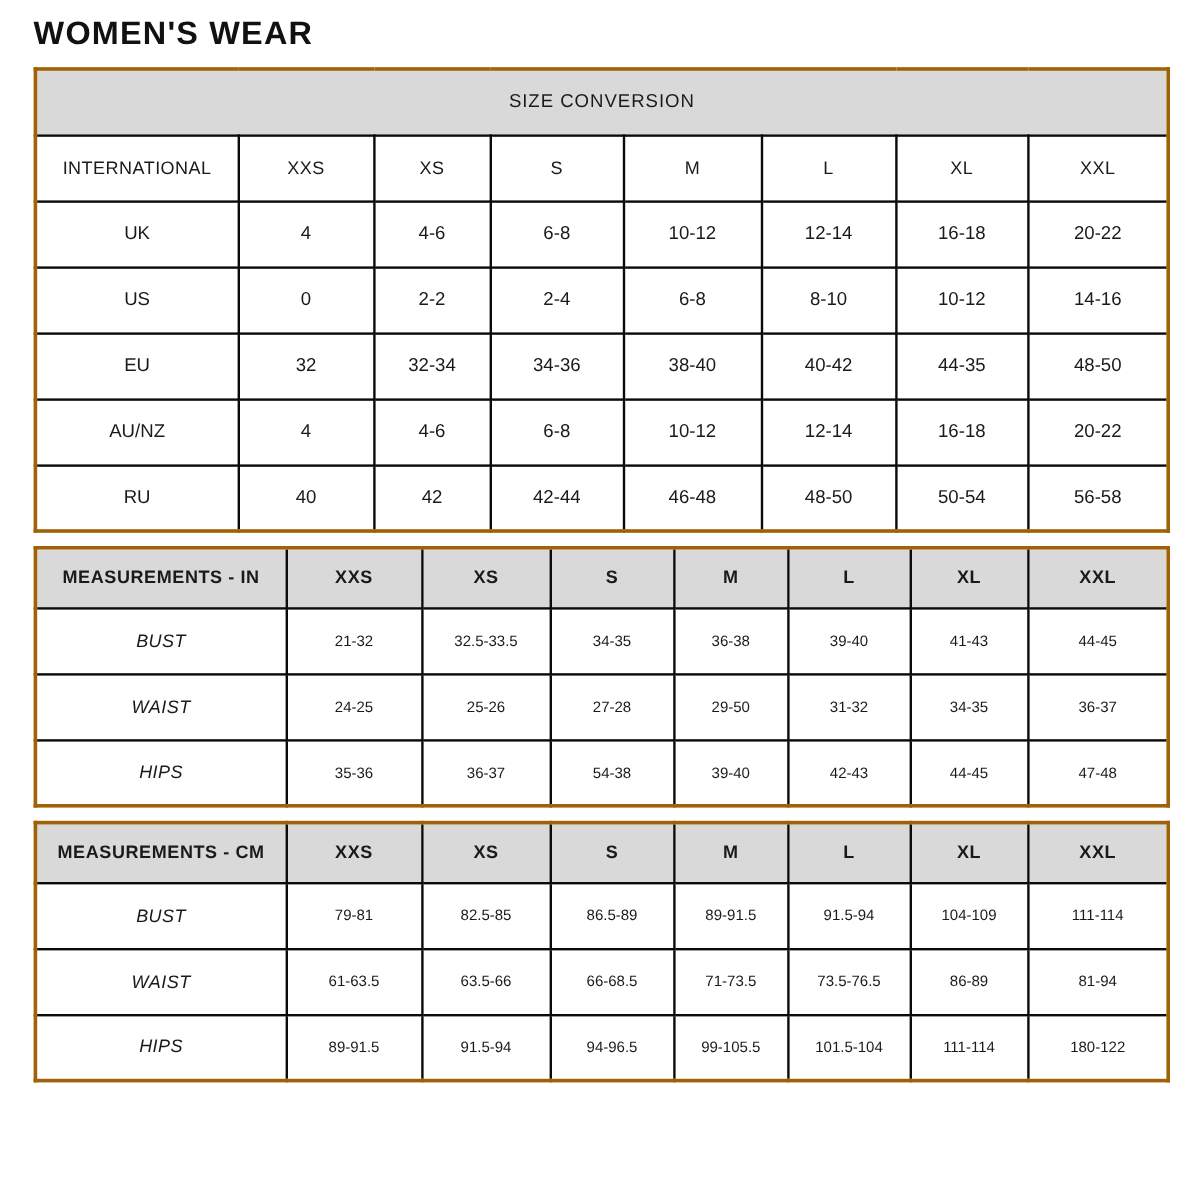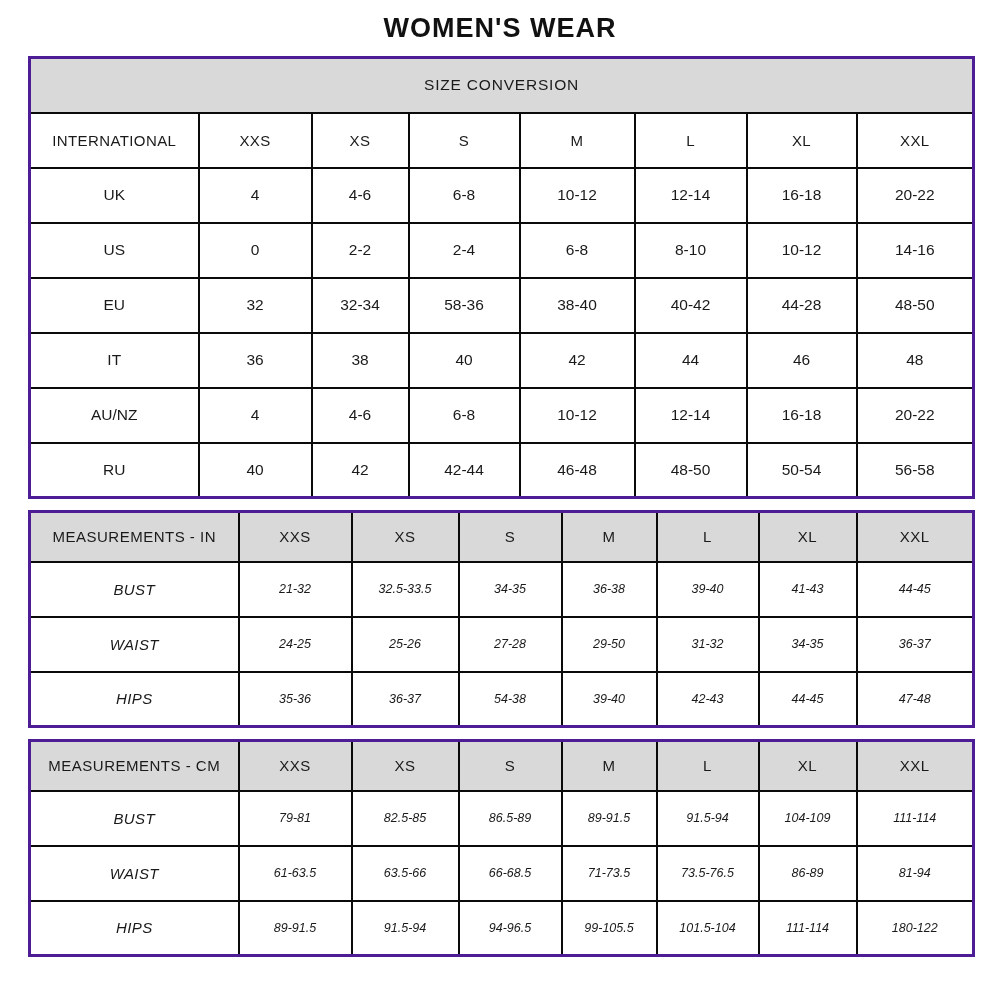--- a/index.html
+++ b/index.html
@@ -5,33 +5,32 @@
   * { box-sizing: border-box; }
   html, body {
     margin: 0; padding: 0;
     width: 1000px; height: 1000px;
     background: #ffffff;
     font-family: "Liberation Sans", sans-serif;
     color: #1a1a1a;
   }
   .page { padding: 0 28px; }
   .title {
-    text-align: center;
     font-size: 27px;
     font-weight: 700;
     letter-spacing: 1px;
     padding: 13px 0 12px 0;
     color: #111111;
   }
   table.tbl {
     border-collapse: collapse;
     table-layout: fixed;
     width: 944px;
     margin: 0 0 11px 0;
-    border: 3px solid #4c1d95;
+    border: 3px solid #a16207;
   }
   .tbl td, .tbl th {
     border: 2px solid #0a0a0a;
     text-align: center;
     vertical-align: middle;
     background: #ffffff;
     font-weight: 400;
     padding: 0 4px;
     overflow: hidden;
   }
@@ -41,27 +40,27 @@
     font-weight: 700;
     font-size: 15px;
     letter-spacing: 0.8px;
     height: 50px;
   }
   .conv th, .conv td { height: 55px; font-size: 15.5px; }
   .conv .intl-row th, .conv .intl-row td { font-size: 15px; letter-spacing: 0.4px; }
   
   .meas thead th {
     background: #d9d9d9 !important;
-    font-weight: 400;
+    font-weight: 700;
     font-size: 15px;
     letter-spacing: 0.5px;
     height: 50px;
   }
   .meas tbody th { height: 55px; font-size: 15px; font-weight: 400; letter-spacing: 0.4px; font-style: italic; }
-  .meas tbody td { height: 55px; font-size: 12.5px; font-style: italic; }
+  .meas tbody td { height: 55px; font-size: 12.5px; }
 </style>
 </head>
 <body>
 
 <div class="page">
 
   <div class="title">WOMEN'S WEAR</div>
 
   <table class="tbl conv">
     <colgroup>
@@ -107,35 +106,25 @@
           <td>2-4</td>
           <td>6-8</td>
           <td>8-10</td>
           <td>10-12</td>
           <td>14-16</td>
         </tr>
         <tr>
           <th>EU</th>
           <td>32</td>
           <td>32-34</td>
-          <td>58-36</td>
+          <td>34-36</td>
           <td>38-40</td>
           <td>40-42</td>
-          <td>44-28</td>
+          <td>44-35</td>
           <td>48-50</td>
-        </tr>
-        <tr>
-          <th>IT</th>
-          <td>36</td>
-          <td>38</td>
-          <td>40</td>
-          <td>42</td>
-          <td>44</td>
-          <td>46</td>
-          <td>48</td>
         </tr>
         <tr>
           <th>AU/NZ</th>
           <td>4</td>
           <td>4-6</td>
           <td>6-8</td>
           <td>10-12</td>
           <td>12-14</td>
           <td>16-18</td>
           <td>20-22</td>

